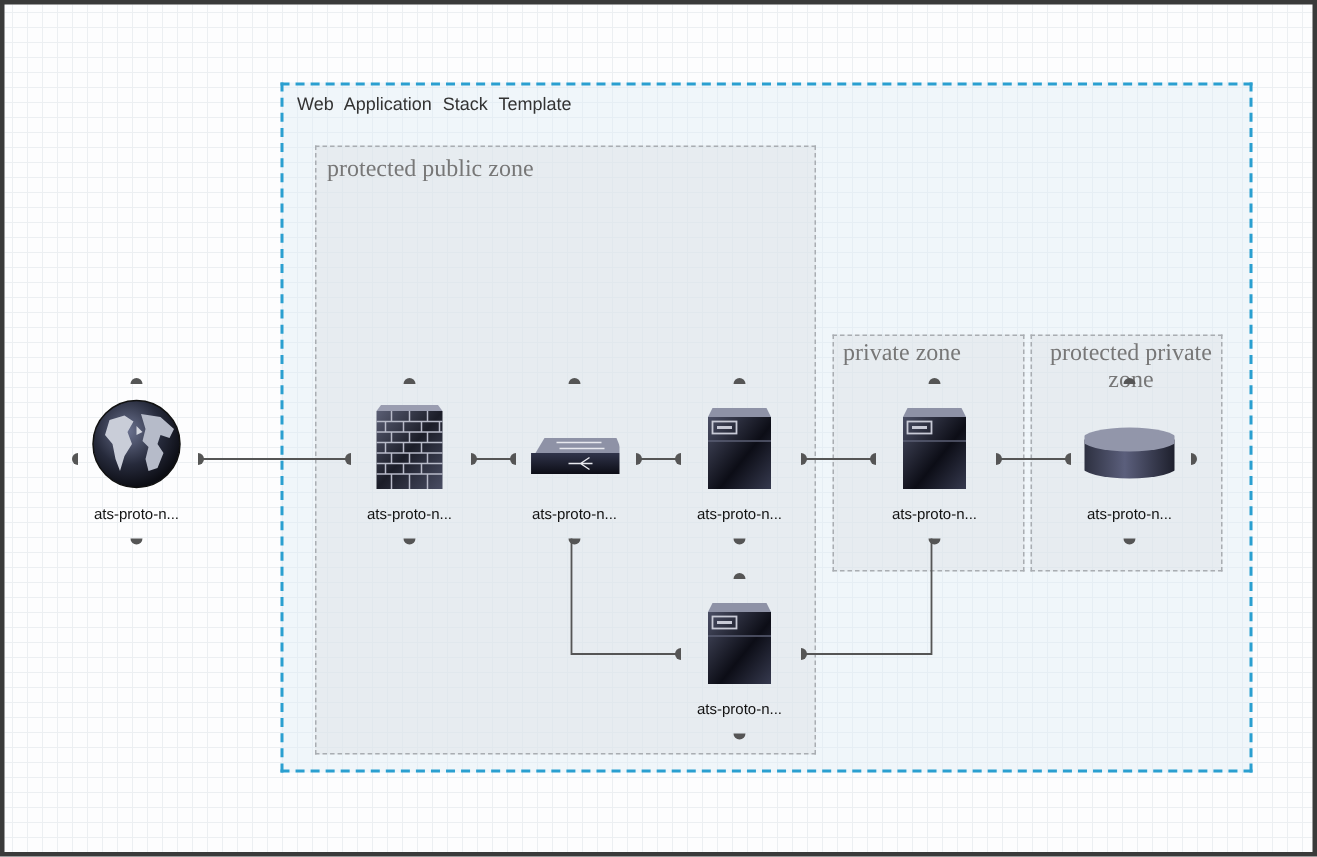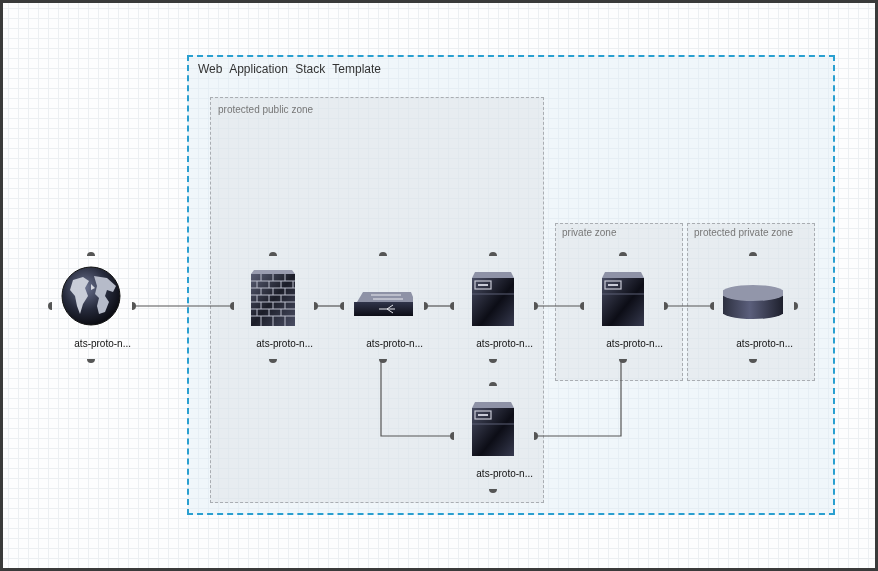--- a/index.html
+++ b/index.html
@@ -5,25 +5,25 @@
   html,body{margin:0;padding:0;}
   body{width:878px;height:571px;overflow:hidden;font-family:"Liberation Sans",sans-serif;}
   #frame{position:absolute;left:0;top:0;width:872px;height:565px;border:3px solid #3a3a3a;
     background-color:#fdfdfe;
     background-image:linear-gradient(#eceff2 1px,transparent 1px),linear-gradient(90deg,#eceff2 1px,transparent 1px);
     background-size:10px 10px;background-position:5px 5px;overflow:hidden;}
   .template{position:absolute;left:184px;top:52px;width:644px;height:456px;border:2px dashed #2a9fd0;
     background:rgba(225,238,246,0.45);}
   .template-title{position:absolute;left:195px;top:59px;font-size:12px;color:#333;word-spacing:4px;}
   .zone{position:absolute;border:1px dashed #a9adb2;background:rgba(220,224,228,0.45);}
-  .zone-label{position:absolute;font-size:10px;color:#777;}
+  .zone-label{position:absolute;font-size:16px;color:#777;font-family:Liberation Serif, serif;}
   svg#wires{position:absolute;left:0;top:0;}
   .node{position:absolute;width:80px;height:100px;}
   .node .icon{position:absolute;left:10px;top:15px;width:60px;height:60px;}
-  .node .label{position:absolute;left:0;top:87px;width:80px;text-align:right;font-size:10px;color:#111;}
+  .node .label{position:absolute;left:0;top:87px;width:80px;text-align:center;font-size:10px;color:#111;}
 </style>
 </head>
 <body>
 
 <div id="frame">
   <div class="template"></div>
   <div class="template-title">Web Application Stack Template</div>
 
   <div class="zone" style="left:207px;top:94px;width:332px;height:404px;">
     <div class="zone-label" style="left:7px;top:6px;">protected public zone</div>

